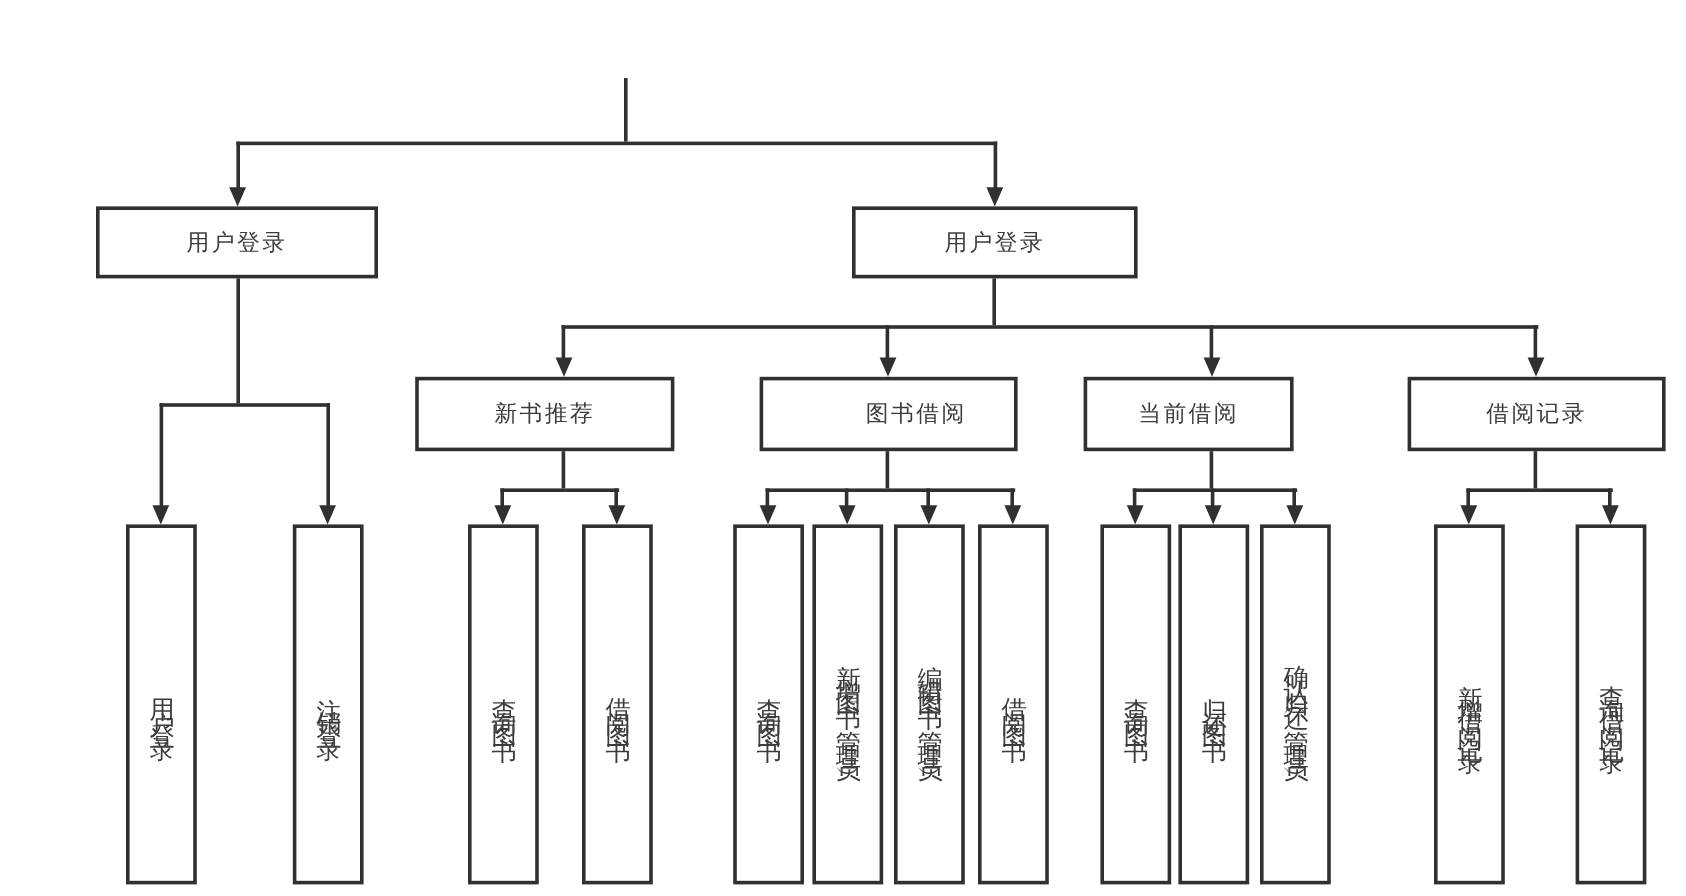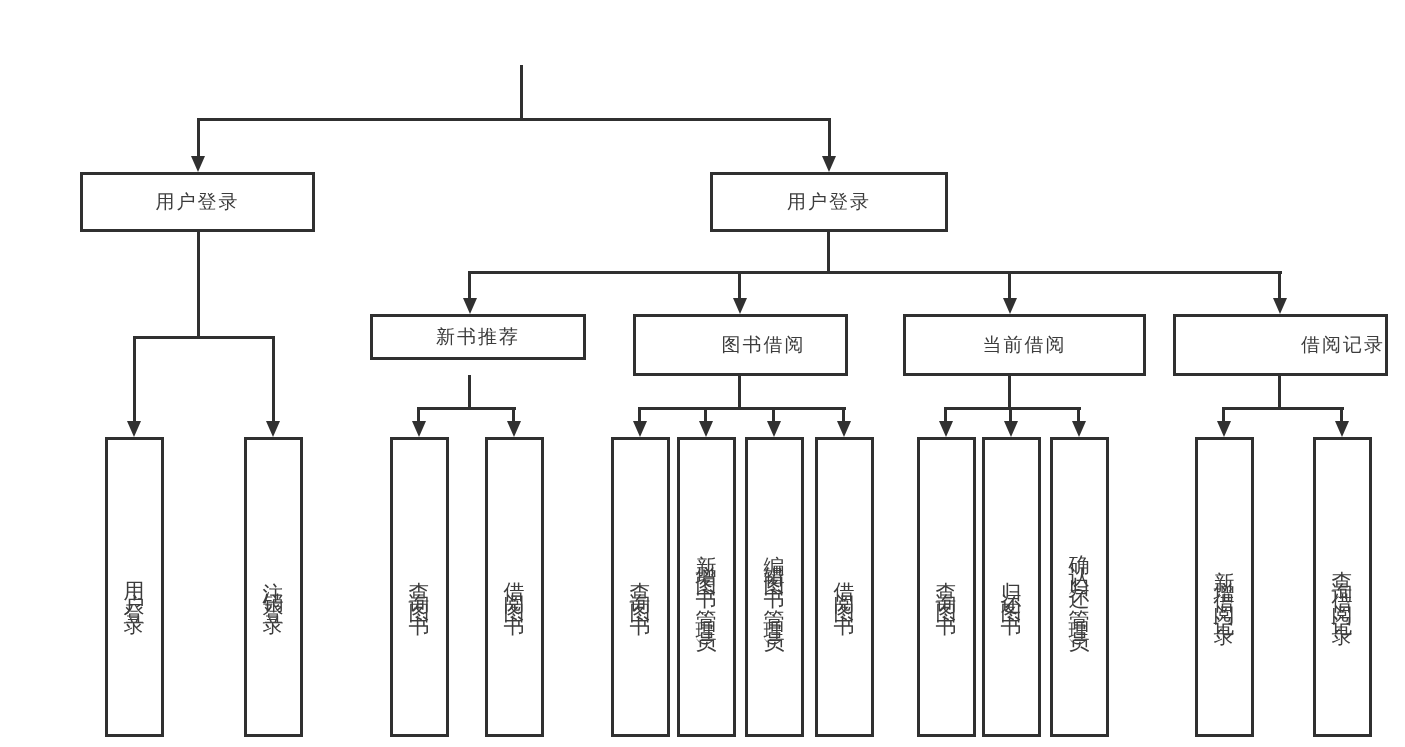--- a/index.html
+++ b/index.html
@@ -70,30 +70,30 @@
 <div class="stage">
 
 
   <div class="box" style="left:80px; top:172px; width:235px; height:60px;">
     <span class="h-label">用户登录</span>
   </div>
   <div class="box" style="left:710px; top:172px; width:238px; height:60px;">
     <span class="h-label">用户登录</span>
   </div>
 
-  <div class="box" style="left:370px; top:314px; width:216px; height:46px;">
+  <div class="box" style="left:346px; top:314px; width:216px; height:62px;">
     <span class="h-label">新书推荐</span>
   </div>
   <div class="box" style="left:633px; top:314px; width:215px; height:62px;padding-left:46px;">
     <span class="h-label">图书借阅</span>
   </div>
-  <div class="box" style="left:903px; top:314px; width:243px; height:62px;">
+  <div class="box" style="left:903px; top:314px; width:175px; height:62px;">
     <span class="h-label">当前借阅</span>
   </div>
-  <div class="box" style="left:1173px; top:314px; width:215px; height:62px;justify-content:flex-end;">
+  <div class="box" style="left:1173px; top:314px; width:215px; height:62px;">
     <span class="h-label">借阅记录</span>
   </div>
 
   <div class="box" style="left:105px; top:437px; width:59px; height:300px;">
     <span class="v-label">用户登录</span>
   </div>
   <div class="box" style="left:244px; top:437px; width:59px; height:300px;">
     <span class="v-label">注销登录</span>
   </div>
   <div class="box" style="left:390px; top:437px; width:59px; height:300px;">

